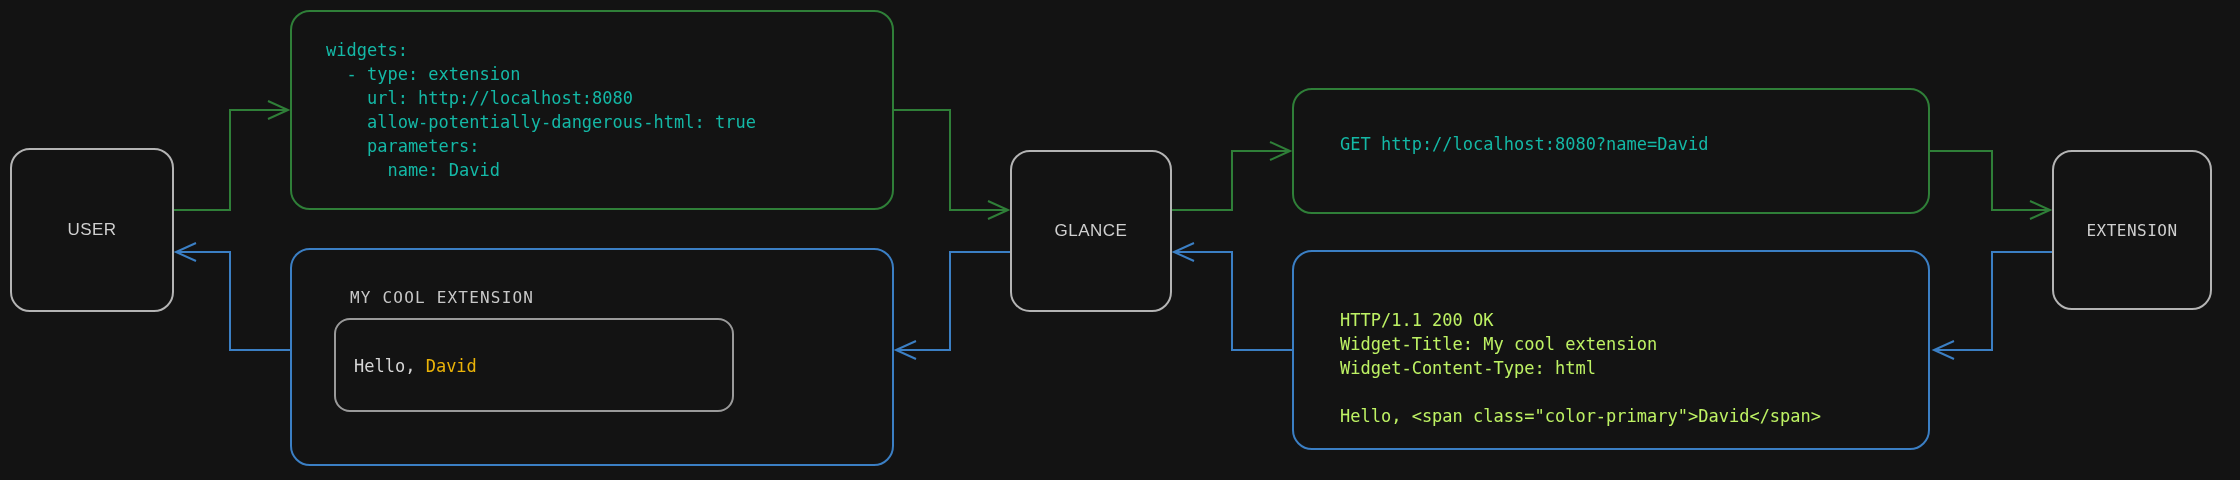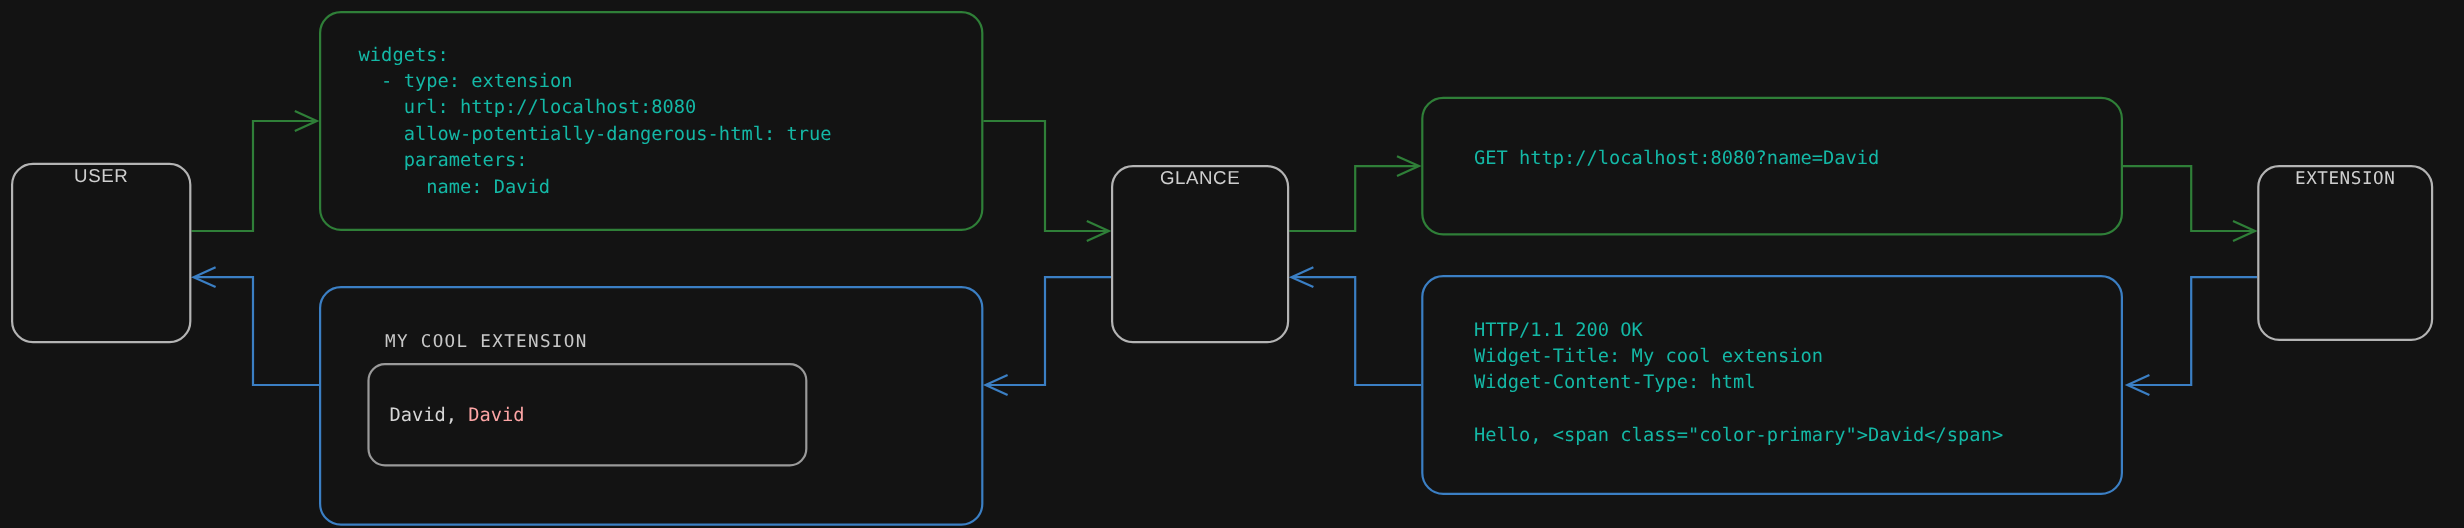--- a/index.html
+++ b/index.html
@@ -16,21 +16,21 @@
     font-family: "DejaVu Sans Mono", "Liberation Mono", monospace;
   }
 
   
   .node {
     position: absolute;
     border: 2px solid #b4b4b4;
     border-radius: 20px;
     background: #131313;
     display: flex;
-    align-items: flex-start;
+    align-items: center;
     justify-content: center;
     box-sizing: border-box;
     color: #cfcfcf;
     letter-spacing: 0.5px;
   }
   .node .node-label { white-space: nowrap; }
   .node.sans .node-label { font-family: "Liberation Sans", sans-serif; font-size: 17px; }
   .node.mono .node-label { font-family: "DejaVu Sans Mono", "Liberation Mono", monospace; font-size: 16px; }
 
   #node-user      { left: 10px;   top: 148px; width: 164px; height: 164px; }
@@ -50,32 +50,32 @@
   .panel-blue  { border-color: #3b7fc4; }
 
   .code {
     font-family: "DejaVu Sans Mono", "Liberation Mono", monospace;
     font-size: 17px;
     line-height: 24px;
     white-space: pre;
     margin: 0;
   }
   .code-green { color: #14b8a6; }
-  .code-blue  { color: #14b8a6; }
+  .code-blue  { color: #bef264; margin-top: 20px; }
 
   #panel-yaml     { left: 290px;  top: 10px;  width: 604px; height: 200px; }
   #panel-yaml .code { position: absolute; left: 34px; top: 26px; }
 
   #panel-get      { left: 1292px; top: 88px;  width: 638px; height: 126px; }
   #panel-get .code { position: absolute; left: 46px; top: 42px; }
 
   #panel-response { left: 1292px; top: 250px; width: 638px; height: 200px; }
   #panel-response .code { position: absolute; left: 46px; top: 36px; }
 
-  #panel-widget   { left: 290px;  top: 260px; width: 604px; height: 218px; }
+  #panel-widget   { left: 290px;  top: 248px; width: 604px; height: 218px; }
 
   
   #widget-title {
     position: absolute;
     left: 58px; top: 38px;
     font-family: "DejaVu Sans Mono", "Liberation Mono", monospace;
     font-size: 16px;
     letter-spacing: 1.2px;
     color: #c8c8c8;
   }
@@ -88,21 +88,21 @@
     box-sizing: border-box;
   }
   #widget-card-text {
     position: absolute;
     left: 18px; top: 36px;
     font-family: "DejaVu Sans Mono", "Liberation Mono", monospace;
     font-size: 17px;
     color: #d6d6d6;
     white-space: pre;
   }
-  #widget-card-text .hl { color: #fca5a5; }
+  #widget-card-text .hl { color: #eab308; }
 
   
   #wires {
     position: absolute;
     left: 0; top: 0;
     width: 2240px; height: 480px;
     pointer-events: none;
   }
   .wire-green { stroke: #2f7f38; fill: none; stroke-width: 2; }
   .wire-blue  { stroke: #3b7fc4; fill: none; stroke-width: 2; }
@@ -184,17 +184,17 @@
     <pre class="code code-blue">HTTP/1.1 200 OK
 Widget-Title: My cool extension
 Widget-Content-Type: html
 
 Hello, &lt;span class="color-primary"&gt;David&lt;/span&gt;</pre>
   </div>
 
   <div class="panel panel-blue" id="panel-widget">
     <div id="widget-title">MY COOL EXTENSION</div>
     <div id="widget-card">
-      <div id="widget-card-text"><span>David, </span><span class="hl">David</span></div>
+      <div id="widget-card-text"><span>Hello, </span><span class="hl">David</span></div>
     </div>
   </div>
 
 </div>
 
 </body></html>

